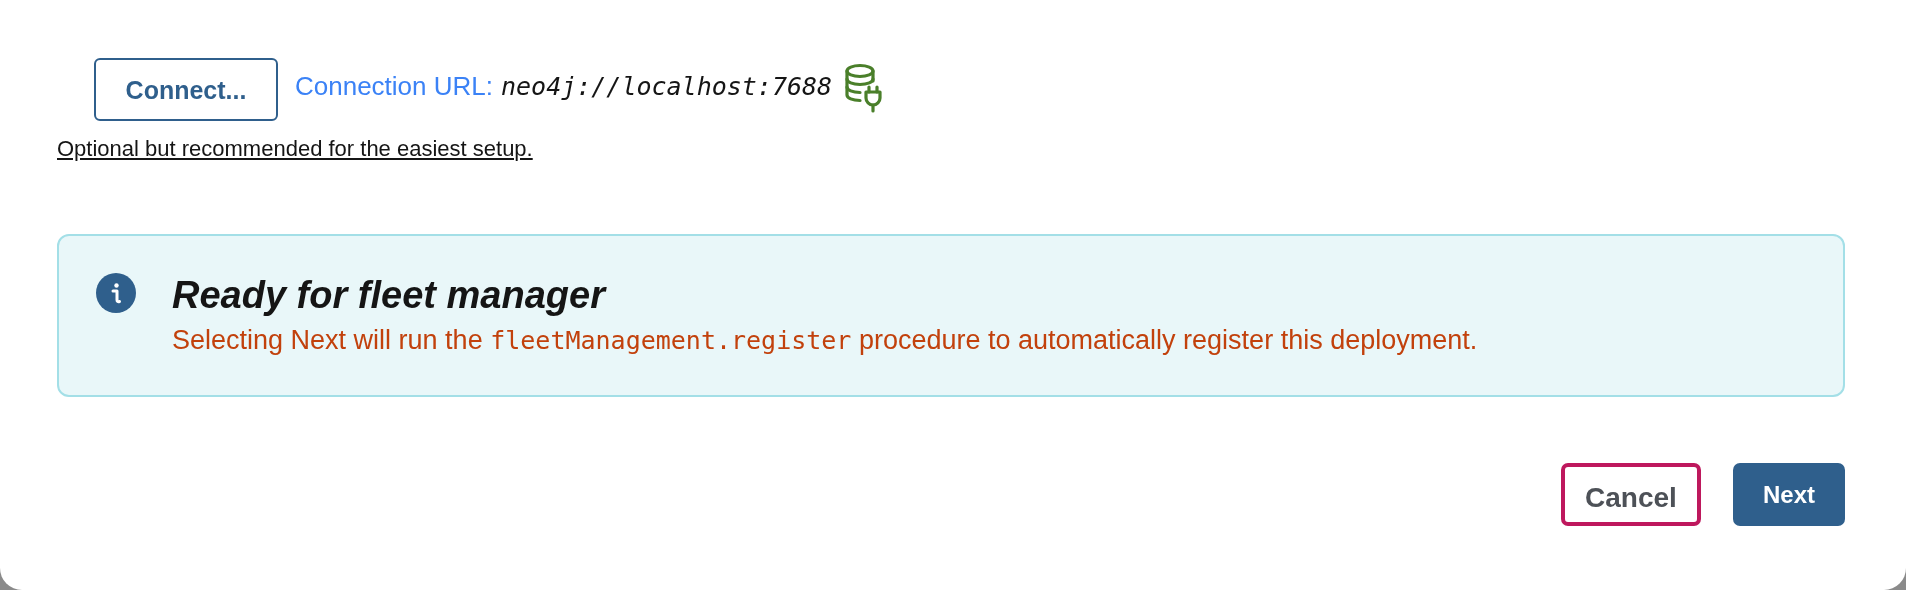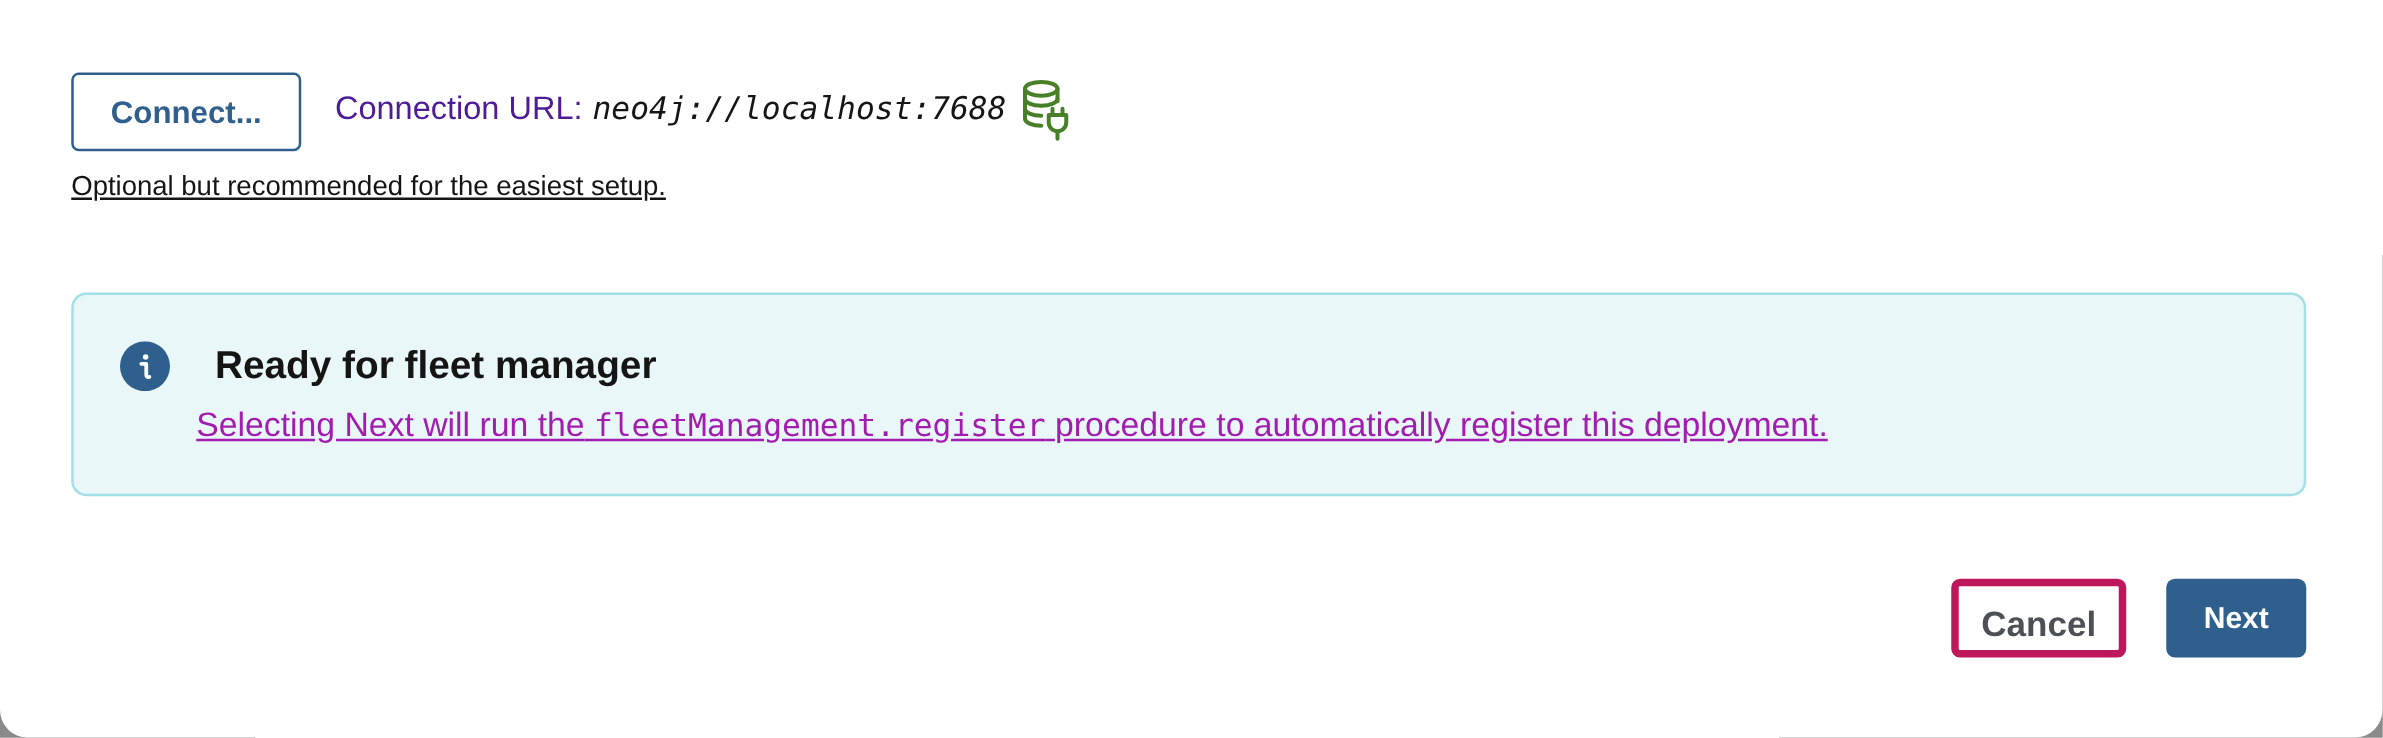--- a/index.html
+++ b/index.html
@@ -35,25 +35,26 @@
       border: 2px solid #2f5f8c;
       border-radius: 6px;
       background: #ffffff;
       color: #2f5f8c;
       font-family: "Liberation Sans", sans-serif;
       font-weight: bold;
       font-size: 25px;
       cursor: pointer;
       padding: 0;
       padding-top: 2px;
+      margin-left: 37px;
     }
     .conn-label {
-      margin-left: 27px;
+      margin-left: 17px;
       font-size: 26px;
-      color: #4c1d95;
+      color: #3b82f6;
       margin-top: -6px;
     }
     .conn-url {
       font-family: "DejaVu Sans Mono", monospace;
       font-size: 25px;
       color: #151515;
       margin-left: 8px;
       margin-top: -6px;
       font-style: italic;
     }
@@ -86,45 +87,45 @@
       position: absolute;
       left: 37px;
       top: 37px;
       width: 40px;
       height: 40px;
     }
     .info-title {
       position: absolute;
       left: 113px;
       top: 38px;
-      font-size: 31px;
+      font-size: 38px;
       font-weight: bold;
       color: #151515;
+      font-style: italic;
     }
     .info-body {
       position: absolute;
-      left: 98px;
+      left: 113px;
       top: 89px;
       font-size: 27px;
-      color: #a21caf;
+      color: #c2410c;
       white-space: nowrap;
-      text-decoration: underline;
     }
     .info-body code {
       font-family: "DejaVu Sans Mono", monospace;
       font-size: 25px;
     }
     .btn-cancel {
       position: absolute;
       left: 1561px;
       top: 463px;
       width: 140px;
       height: 63px;
       box-sizing: border-box;
-      border: 6px solid #be185d;
+      border: 4px solid #be185d;
       border-radius: 7px;
       background: #ffffff;
       color: #4d5157;
       font-family: "Liberation Sans", sans-serif;
       font-weight: bold;
       font-size: 28px;
       cursor: pointer;
       padding: 15px;
     }
     .btn-next {

